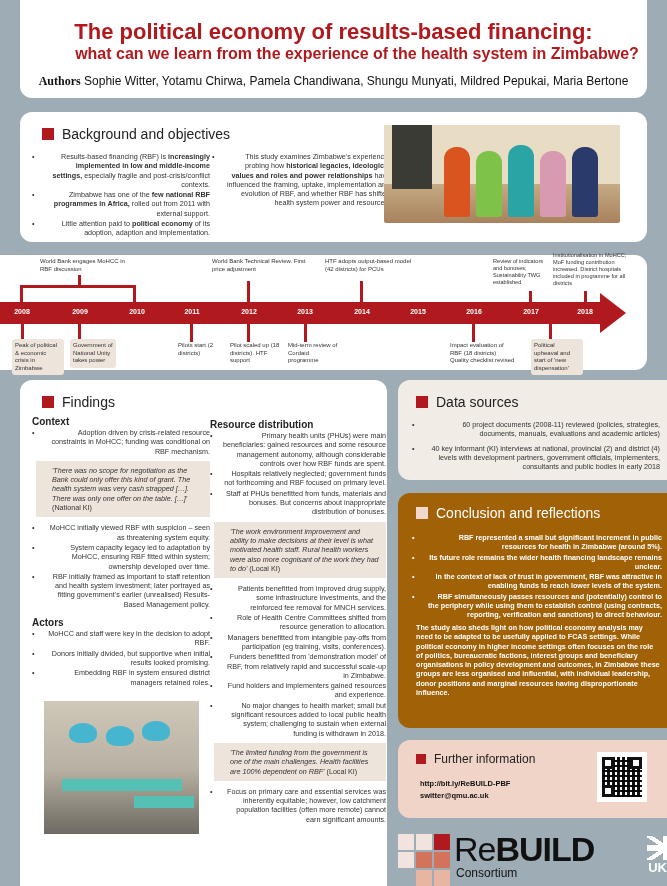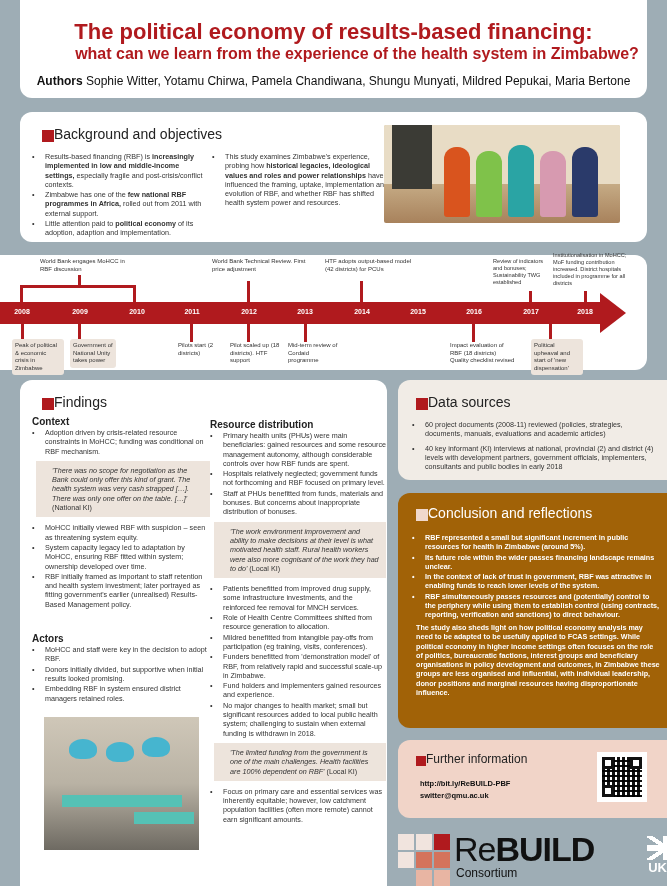--- a/index.html
+++ b/index.html
@@ -2,26 +2,26 @@
 <html><head>
 <meta charset="utf-8">
 <style>
   * { box-sizing: border-box; margin: 0; padding: 0; }
   body { width: 667px; height: 886px; background: #9eadb5; font-family: "Liberation Sans", sans-serif; position: relative; overflow: hidden; color: #222; }
   .panel { position: absolute; background: #fff; border-radius: 12px; }
   .title-panel { left: 20px; top: 0; width: 627px; height: 98px; border-radius: 0 0 12px 12px; text-align: center; }
   .title-panel h1 { color: #b01a1e; font-size: 22px; font-weight: bold; margin-top: 20px; line-height: 24px; }
   .title-panel h2 { color: #b01a1e; font-size: 16px; font-weight: bold; line-height: 20px; padding-left: 47px; }
   .authors { font-size: 12px; margin-top: 10px; color: #111; }
-  .authors b { font-weight: bold; }
-
-  .sec-head { display: flex; align-items: flex-end; font-size: 14px; color: #222; }
+  .authors b { font-weight: bold; font-family: Liberation Serif, serif; }
+
+  .sec-head { display: flex; align-items: center; gap: 8px; font-size: 14px; color: #222; }
   .sec-head .sq { width: 12px; height: 12px; background: #b01a1e; display: inline-block; }
   ul.bul { list-style: none; font-size: 7.2px; line-height: 9.3px; color: #333; }
-  ul.bul li { position: relative; padding-left: 15px; margin-bottom: 1px; }
+  ul.bul li { position: relative; padding-left: 15px; margin-bottom: 1px; text-align: right; }
   ul.bul li::before { content: "•"; position: absolute; left: 2px; top: 0; }
   ul.bul b { font-weight: bold; }
 
   .bg-panel { left: 20px; top: 112px; width: 367px; height: 130px; border-radius: 12px 0 0 12px; }
   .bg-panel-ext { position: absolute; left: 387px; top: 112px; width: 260px; height: 130px; background: #fff; border-radius: 0 12px 12px 0; }
   .bg-panel .sec-head { position: absolute; left: 22px; top: 14px; }
   .bg-col1 { position: absolute; left: 10px; top: 40px; width: 180px; }
   .bg-col2 { position: absolute; left: 190px; top: 40px; width: 180px; }
   .photo1 { position: absolute; left: 384px; top: 125px; width: 236px; height: 98px; border-radius: 2px; overflow: hidden;
     background: linear-gradient(180deg, #d9c7a6 0%, #c9b08a 55%, #a8825c 100%); }
@@ -180,21 +180,21 @@
       <li>Adoption driven by crisis-related resource constraints in MoHCC; funding was conditional on RBF mechanism.</li>
     </ul>
     <div class="quote">
       <span>'There was no scope for negotiation as the Bank could only offer this kind of grant. The health system was very cash strapped […]. There was only one offer on the table. […]'</span> <span class="src">(National KI)</span>
     </div>
     <ul class="bul">
       <li>MoHCC initially viewed RBF with suspicion – seen as threatening system equity.</li>
       <li>System capacity legacy led to adaptation by MoHCC, ensuring RBF fitted within system; ownership developed over time.</li>
       <li>RBF initially framed as important to staff retention and health system investment; later portrayed as fitting government's earlier (unrealised) Results-Based Management policy.</li>
     </ul>
-    <div class="sub" style="margin-top:24px">Actors</div>
+    <div class="sub" style="margin-top:8px">Actors</div>
     <ul class="bul">
       <li>MoHCC and staff were key in the decision to adopt RBF.</li>
       <li>Donors initially divided, but supportive when initial results looked promising.</li>
       <li>Embedding RBF in system ensured district managers retained roles.</li>
     </ul>
     <div class="photo2">
       <div class="net" style="left:25px;top:22px"></div>
       <div class="net" style="left:62px;top:25px"></div>
       <div class="net" style="left:98px;top:20px"></div>
       <div class="bed" style="left:18px;top:78px;width:120px;"></div>
@@ -208,21 +208,21 @@
       <li>Primary health units (PHUs) were main beneficiaries: gained resources and some resource management autonomy, although considerable controls over how RBF funds are spent.</li>
       <li>Hospitals relatively neglected; government funds not forthcoming and RBF focused on primary level.</li>
       <li>Staff at PHUs benefitted from funds, materials and bonuses. But concerns about inappropriate distribution of bonuses.</li>
     </ul>
     <div class="quote">
       <span>'The work environment improvement and ability to make decisions at their level is what motivated health staff. Rural health workers were also more cognisant of the work they had to do'</span> <span class="src">(Local KI)</span>
     </div>
     <ul class="bul">
       <li>Patients benefitted from improved drug supply, some infrastructure investments, and the reinforced fee removal for MNCH services.</li>
       <li>Role of Health Centre Committees shifted from resource generation to allocation.</li>
-      <li>Mildred benefitted from intangible pay-offs from participation (eg training, visits, conferences).</li>
+      <li>Managers benefitted from intangible pay-offs from participation (eg training, visits, conferences).</li>
       <li>Funders benefitted from 'demonstration model' of RBF, from relatively rapid and successful scale-up in Zimbabwe.</li>
       <li>Fund holders and implementers gained resources and experience.</li>
       <li>No major changes to health market; small but significant resources added to local public health system; challenging to sustain when external funding is withdrawn in 2018.</li>
     </ul>
     <div class="quote">
       <span>'The limited funding from the government is one of the main challenges. Health facilities are 100% dependent on RBF'</span> <span class="src">(Local KI)</span>
     </div>
     <ul class="bul">
       <li>Focus on primary care and essential services was inherently equitable; however, low catchment population facilities (often more remote) cannot earn significant amounts.</li>
     </ul>
@@ -240,21 +240,21 @@
   </ul>
 </div>
 
 <div class="conc-panel">
   <div class="sec-head">
     <span class="sq"></span>
     <span>Conclusion and reflections</span>
   </div>
   <ul class="bul" style="font-weight:bold;">
     <li>RBF represented a small but significant increment in public resources for health in Zimbabwe (around 5%).</li>
-    <li>Its future role within the wider passes financing landscape remains unclear.</li>
+    <li>Its future role remains the wider health financing landscape remains unclear.</li>
     <li>In the context of lack of trust in government, RBF was attractive in enabling funds to reach lower levels of the system.</li>
     <li>RBF simultaneously passes resources and (potentially) control to the periphery while using them to establish control (using contracts, reporting, verification and sanctions) to direct behaviour.</li>
   </ul>
   <div class="conc-para">The study also sheds light on how political economy analysis may need to be adapted to be usefully applied to FCAS settings. While political economy in higher income settings often focuses on the role of politics, bureaucratic factions, interest groups and beneficiary organisations in policy development and outcomes, in Zimbabwe these groups are less organised and influential, with individual leadership, donor positions and marginal resources having disproportionate influence.</div>
 </div>
 
 <div class="fi-panel">
   <div class="sec-head">
     <span class="sq"></span>
     <span>Further information</span>

